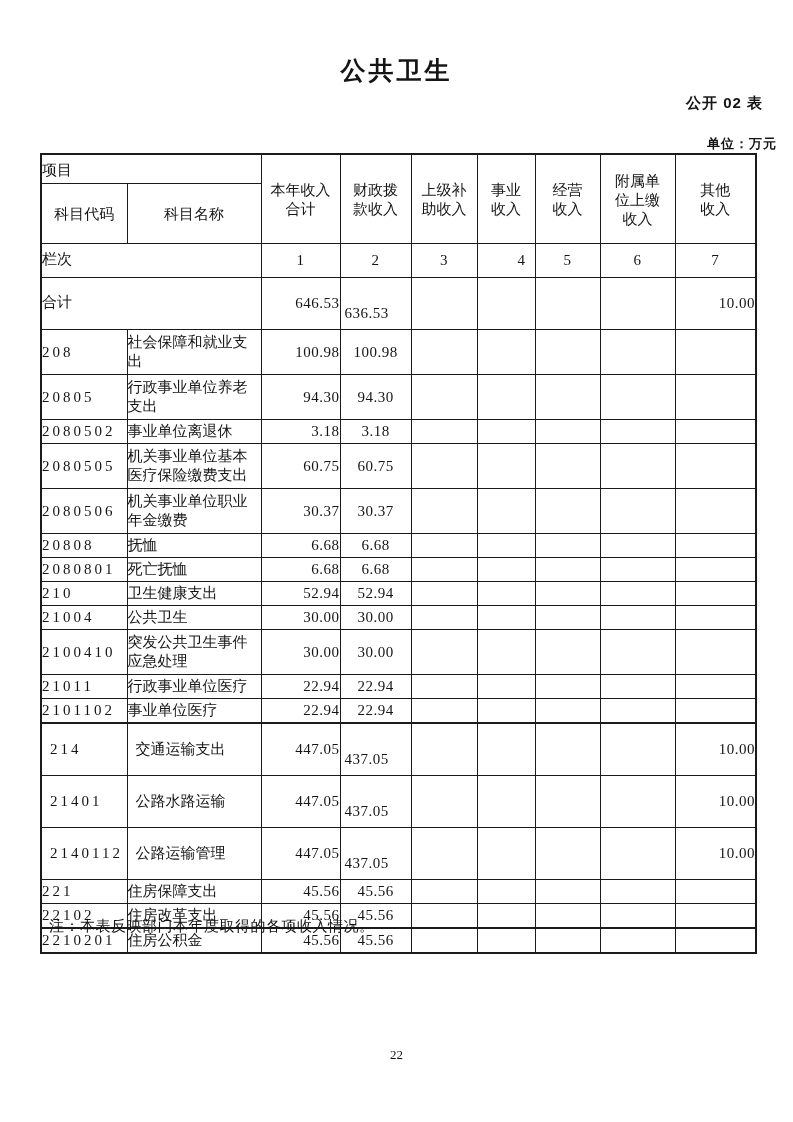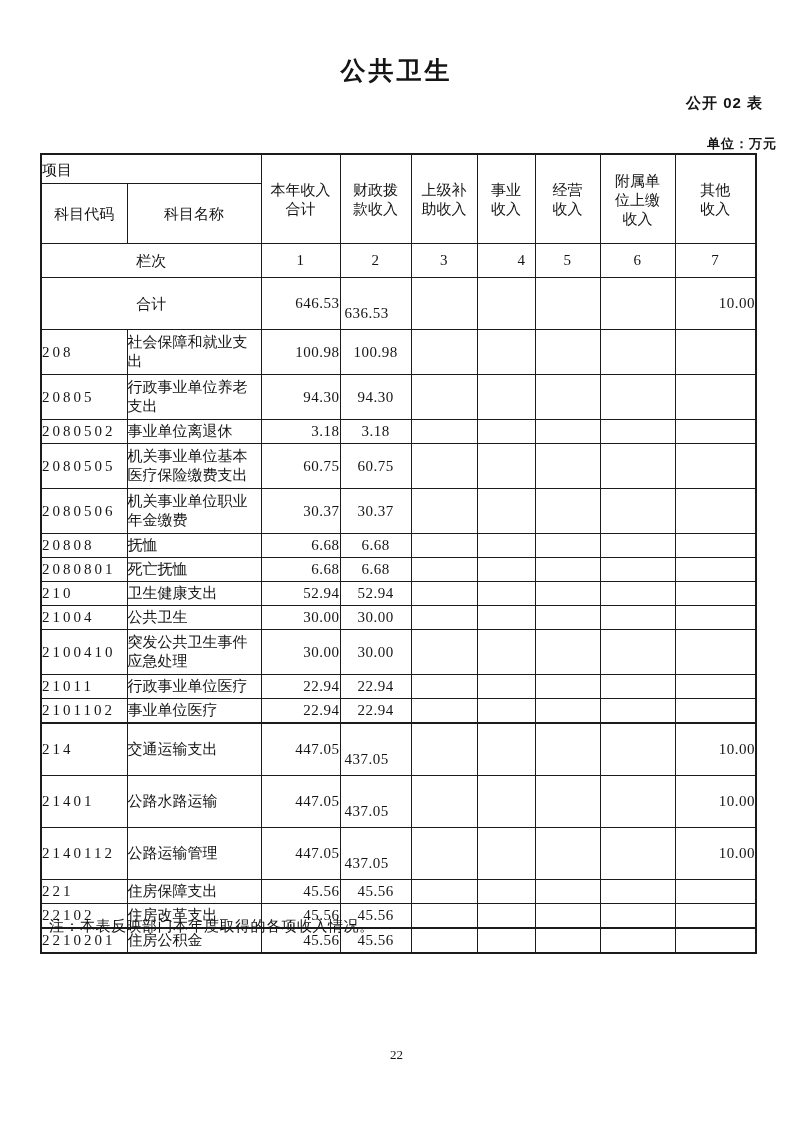--- a/index.html
+++ b/index.html
@@ -36,34 +36,34 @@
     border:1px solid #1b1b1b; padding:0;
     vertical-align:middle; overflow:hidden;
     font-size:15px; line-height:19px;
   }
   tr.h-a td { height:28px; }
   tr.h-b td { height:59px; }
   tr.lanci td { height:33px; }
   tr.total td { height:45px; }
   tr.rowline td { height:23px; }
   tr.twoline td { height:44px; }
-  tr.tall td { height:45px; }
+  tr.tall td { height:45px;padding-left:8px; }
   tr.section-start td { border-top:2px solid #1b1b1b; }
 
   .project-cell {
     font-family:"Liberation Sans", sans-serif; font-size:17px;
     text-align:left; padding-left:86px;
   }
   .head-cell {
     font-family:"Liberation Sans", sans-serif; font-size:17px;
     text-align:center; white-space:pre-line; line-height:22px;
   }
   .merge-label {
-    font-family:Liberation Sans, sans-serif; font-size:17px;
-    text-align:center;
+    font-family:Liberation Mono, monospace; font-size:17px;
+    text-align:left;
   }
   .lanci-num { text-align:center; letter-spacing:0.5px; }
   .lanci-num.right4 { text-align:right; padding-right:9px; }
 
   td.code { text-align:left; padding-left:7px; letter-spacing:3px;margin-left:12px; }
   td.name { text-align:left; padding:2px 3px 2px 7px; }
   td.num  { letter-spacing:0.5px; }
   td.v1   { text-align:right; padding-right:3px; }
   td.v2   { text-align:center; }
   td.v2.low {

